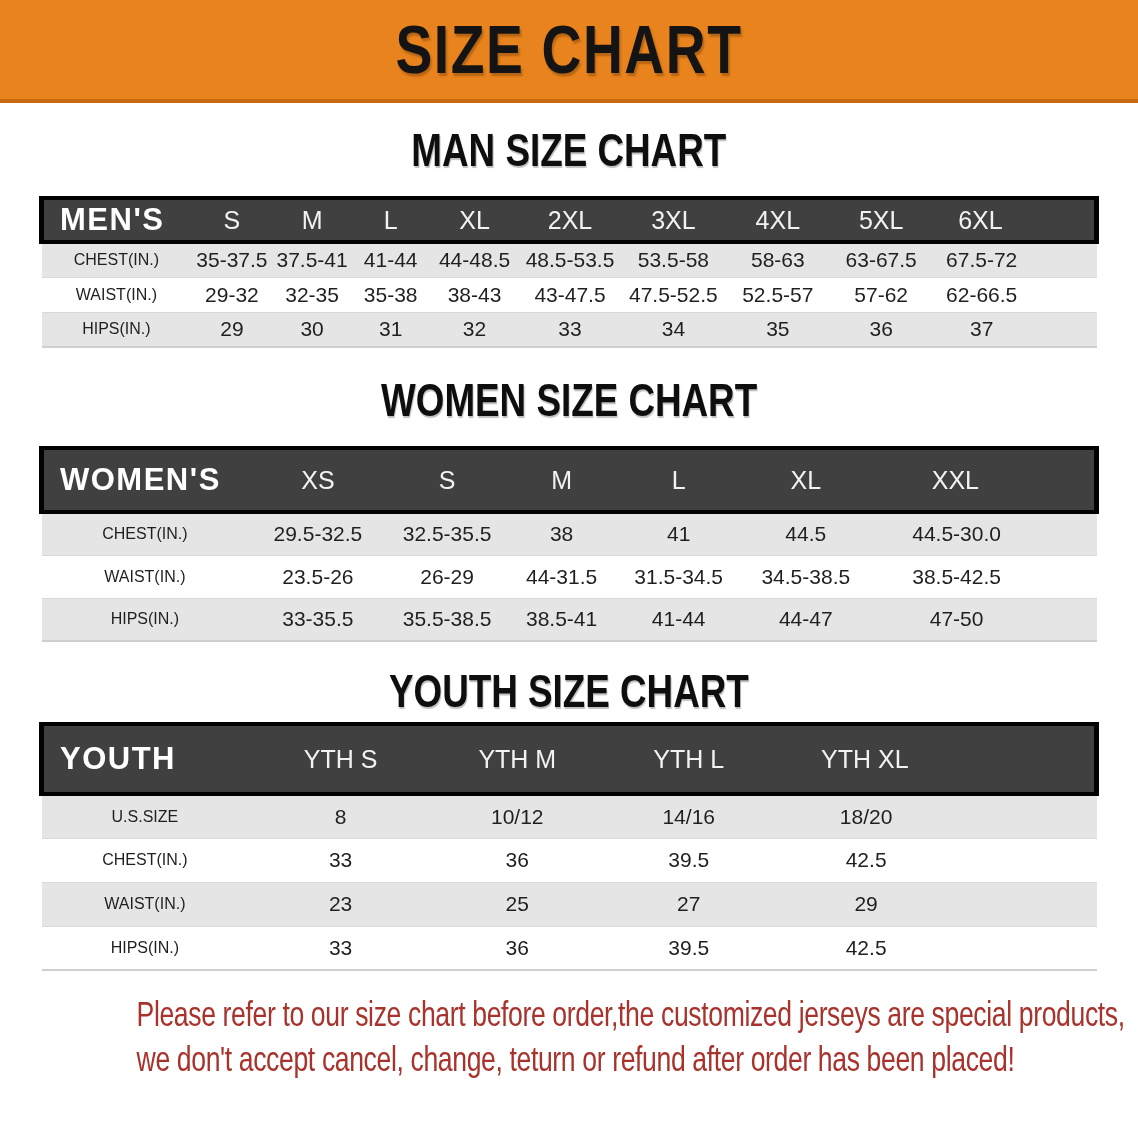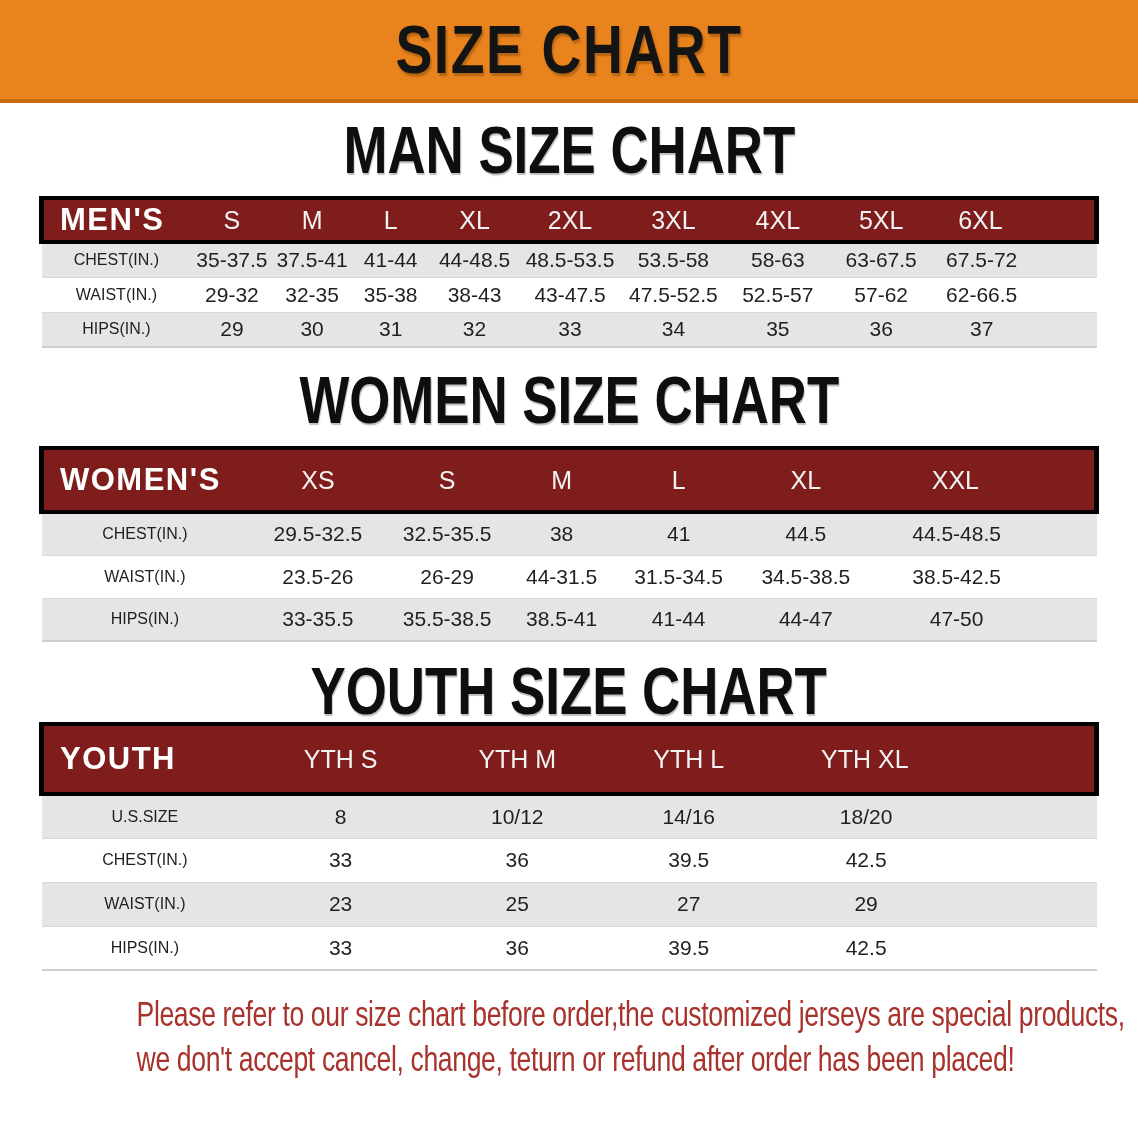--- a/index.html
+++ b/index.html
@@ -33,21 +33,21 @@
     display: inline-block;
     transform: scaleX(0.80);
     transform-origin: center;
     text-shadow: 2px 3px 2px rgba(90, 45, 0, 0.35);
   }
 
   
   .section-title {
     margin: 0;
     text-align: center;
-    font-size: 66px;
+    font-size: 46px;
     font-weight: 800;
     color: #0e0e0e;
     line-height: 52px;
     white-space: nowrap;
   }
   .section-title .condense {
     display: inline-block;
     transform: scaleX(0.80);
     transform-origin: center;
     text-shadow: 1px 2px 1px rgba(0,0,0,0.25);
@@ -63,21 +63,21 @@
     border-collapse: collapse;
     table-layout: fixed;
   }
   .size-table th, .size-table td {
     box-sizing: border-box;
     text-align: center;
     vertical-align: middle;
     padding: 0;
   }
   .size-table thead th {
-    background: #7f1d1d;
+    background: #404040;
     color: #f2f2f2;
     font-size: 25px;
     font-weight: 500;
     border-top: 4px solid #020202;
     border-bottom: 4px solid #020202;
   }
   .size-table thead th:first-child {
     border-left: 5px solid #020202;
     text-align: left;
     padding-left: 16px;
@@ -228,21 +228,21 @@
         </tr>
       </thead>
       <tbody>
         <tr>
           <td>CHEST(IN.)</td>
           <td>29.5-32.5</td>
           <td>32.5-35.5</td>
           <td>38</td>
           <td>41</td>
           <td>44.5</td>
-          <td>44.5-48.5</td>
+          <td>44.5-30.0</td>
         </tr>
         <tr>
           <td>WAIST(IN.)</td>
           <td>23.5-26</td>
           <td>26-29</td>
           <td>44-31.5</td>
           <td>31.5-34.5</td>
           <td>34.5-38.5</td>
           <td>38.5-42.5</td>
         </tr>

